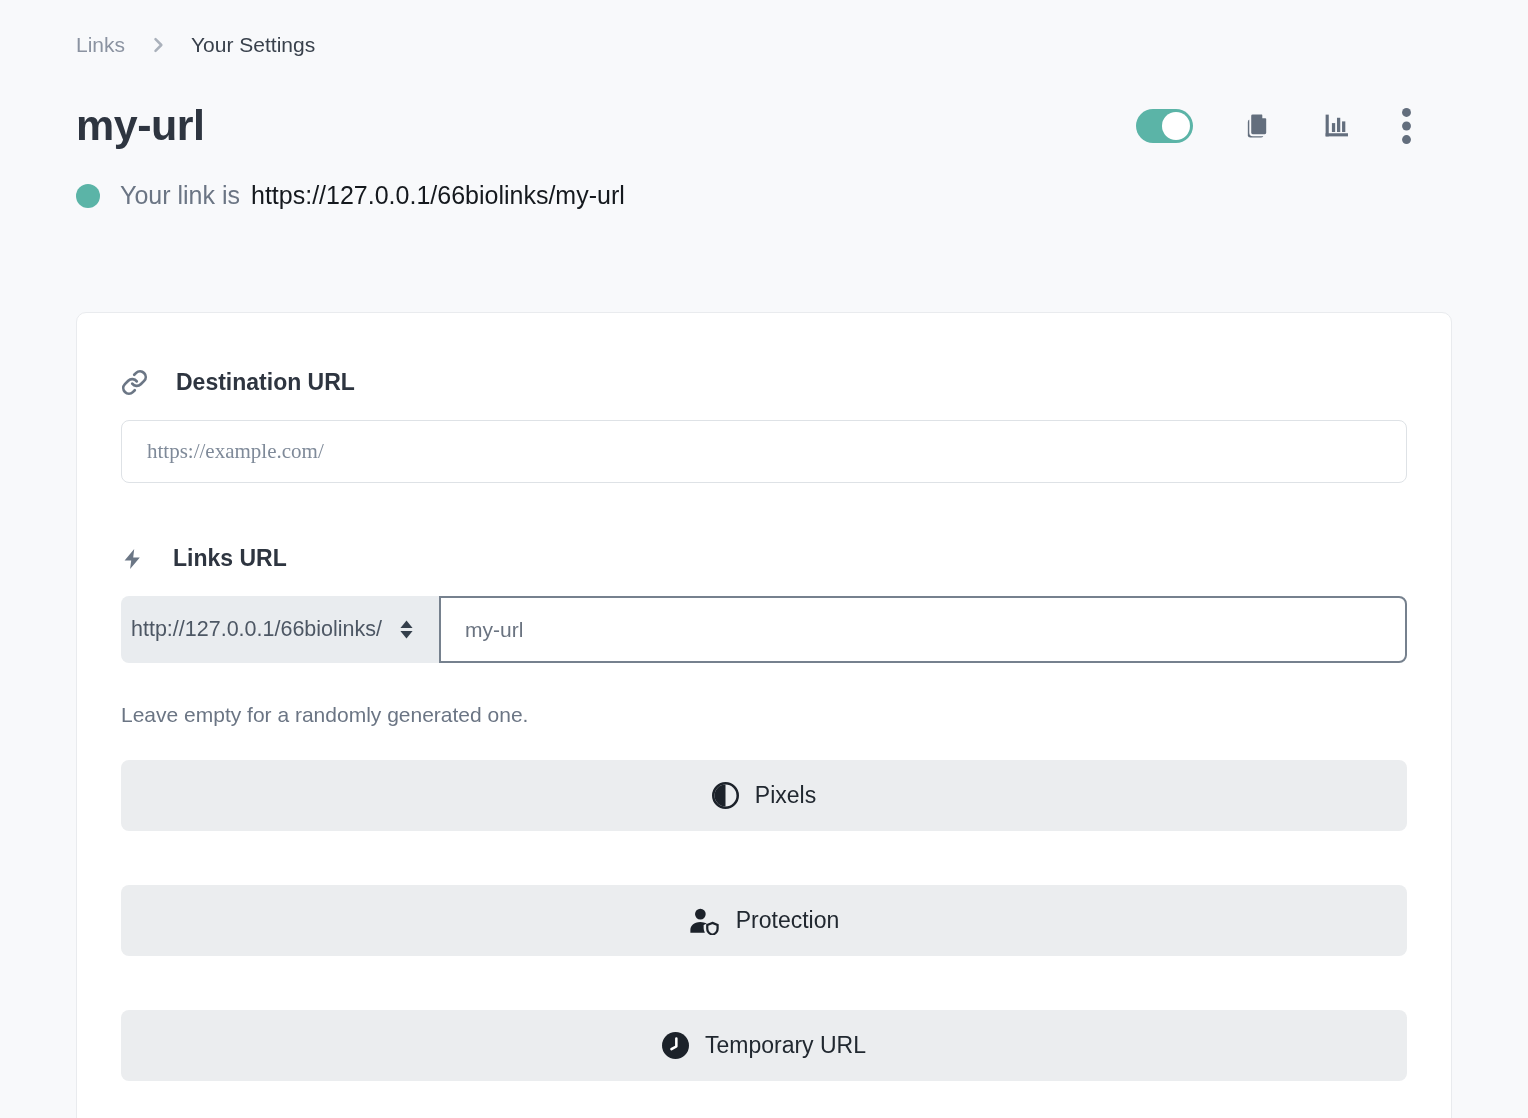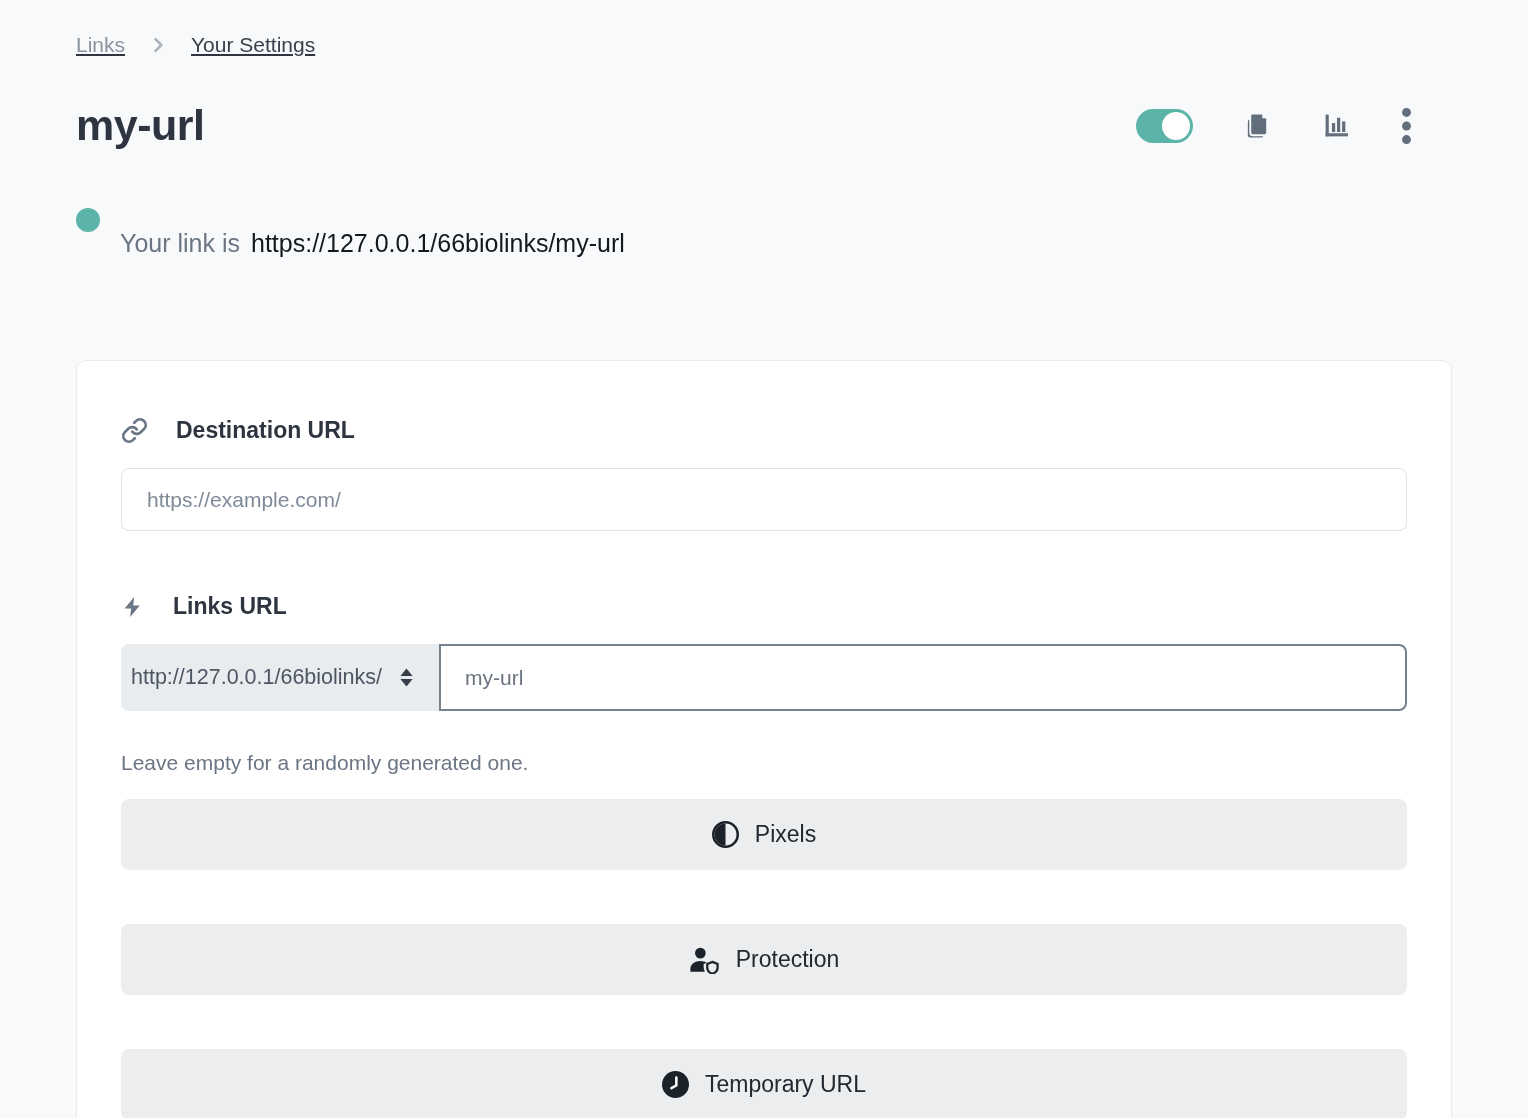--- a/index.html
+++ b/index.html
@@ -5,57 +5,57 @@
   * { margin: 0; padding: 0; box-sizing: border-box; }
   html, body { width: 1528px; height: 1118px; overflow: hidden; }
   body {
     background: #f8f9fb;
     font-family: "Liberation Sans", "DejaVu Sans", sans-serif;
     color: #2e3540;
   }
   .page { padding: 30px 76px 0; }
 
   
-  .breadcrumb { display: flex; align-items: center; gap: 23px; font-size: 21px; height: 30px; text-decoration: underline; }
+  .breadcrumb { display: flex; align-items: center; gap: 23px; font-size: 21px; height: 30px; }
   .crumb-parent { color: #8b93a1; cursor: pointer; text-decoration: none; }
   .crumb-chevron { display: flex; align-items: center; }
   .crumb-current { color: #39414c; font-weight: 500; }
 
   
   .title-row { display: flex; align-items: center; justify-content: space-between; margin-top: 42px; padding-right: 40px; }
   .page-title { font-size: 43px; font-weight: 700; color: #2e3540; letter-spacing: -0.5px; line-height: 1.1; }
   .controls { display: flex; align-items: center; gap: 50px; }
   .toggle { position: relative; width: 57px; height: 34px; border-radius: 17px; cursor: pointer; border: none; }
   .toggle-knob { position: absolute; top: 3px; right: 3px; width: 28px; height: 28px; border-radius: 50%; background: #fff; }
   .icon-btn { background: none; border: none; padding: 0; cursor: pointer; display: flex; align-items: center; }
 
   
   .status-row { display: flex; align-items: center; gap: 20px; margin-top: 32px; font-size: 25px; }
   .status-dot { width: 24px; height: 24px; border-radius: 50%; flex: none; }
-  .status-sentence { display: flex; align-items: baseline; gap: 11px; margin-top: 48px; }
+  .status-sentence { display: flex; align-items: baseline; gap: 11px; }
   .status-prefix { color: #6b7584; }
   .status-url { color: #15191e; text-decoration: none; cursor: pointer; }
 
   
   .card {
     margin-top: 102px;
     background: #fff;
     border: 1px solid #e9ebee;
     border-radius: 10px;
     padding: 56px 44px 60px;
   }
 
   .field-label { display: flex; align-items: center; gap: 28px; font-size: 23px; font-weight: 700; color: #2e3540; }
   .label-icon { display: flex; align-items: center; }
 
   .text-input {
     margin-top: 24px; width: 100%; height: 63px;
     border: 1px solid #dee2e6; border-radius: 8px;
     padding: 0 25px; font-size: 21px; color: #495057; background: #fff;
-    font-family: Liberation Sans, sans-serif; outline: none;
+    font-family: Liberation Serif, serif; outline: none;
   }
   .text-input::placeholder { color: #7f8a99; }
 
   .section-short { margin-top: 62px; }
   .short-row { display: flex; margin-top: 24px; }
   .domain-select {
     background: #e9ecef; border: none; border-radius: 8px 0 0 8px;
     display: flex; align-items: center; gap: 16px;
     padding: 0 24px 0 10px; height: 67px; font-size: 21.5px; color: #4d5764;
     cursor: pointer; font-family: inherit; flex: none;
@@ -67,21 +67,21 @@
     font-family: inherit; outline: none;
   }
   .help-text { margin-top: 40px; font-size: 21px; color: #6b7584; }
 
   .section-btn {
     margin-top: 54px; width: 100%; height: 71px;
     background: #ebedef; border: none; border-radius: 8px;
     display: flex; align-items: center; justify-content: center; gap: 16px;
     font-size: 23px; color: #212830; cursor: pointer; font-family: inherit;
   }
-  .section-btn.first { margin-top: 24px; }
+  .section-btn.first { margin-top: 33px; }
 </style>
 </head>
 <body>
 
 <div class="page">
 
   <nav class="breadcrumb">
     <a class="crumb-parent">Links</a>
     <span class="crumb-chevron">
       <svg width="20" height="20" viewBox="0 0 24 24" fill="none" stroke="#aab1bb" stroke-width="3" stroke-linecap="round" stroke-linejoin="round">

